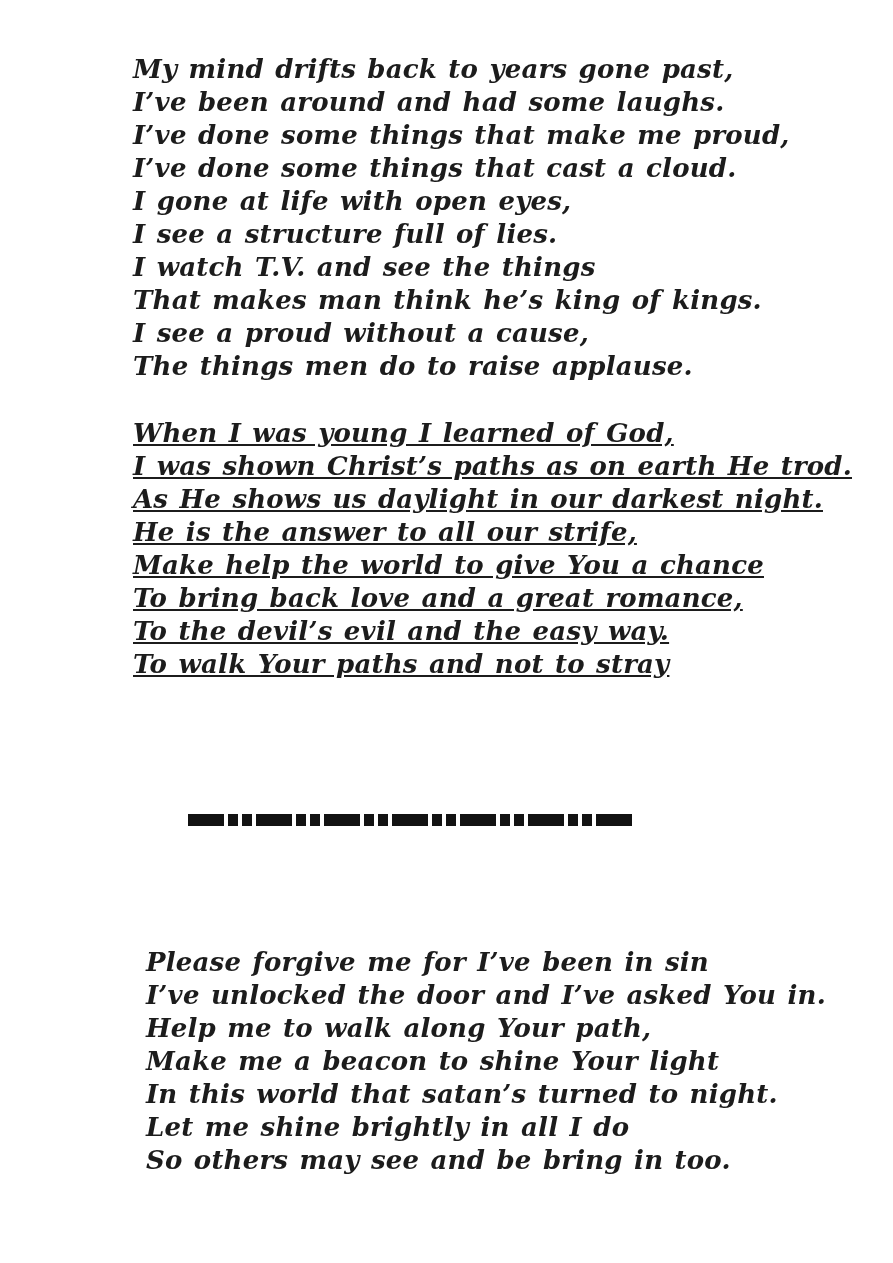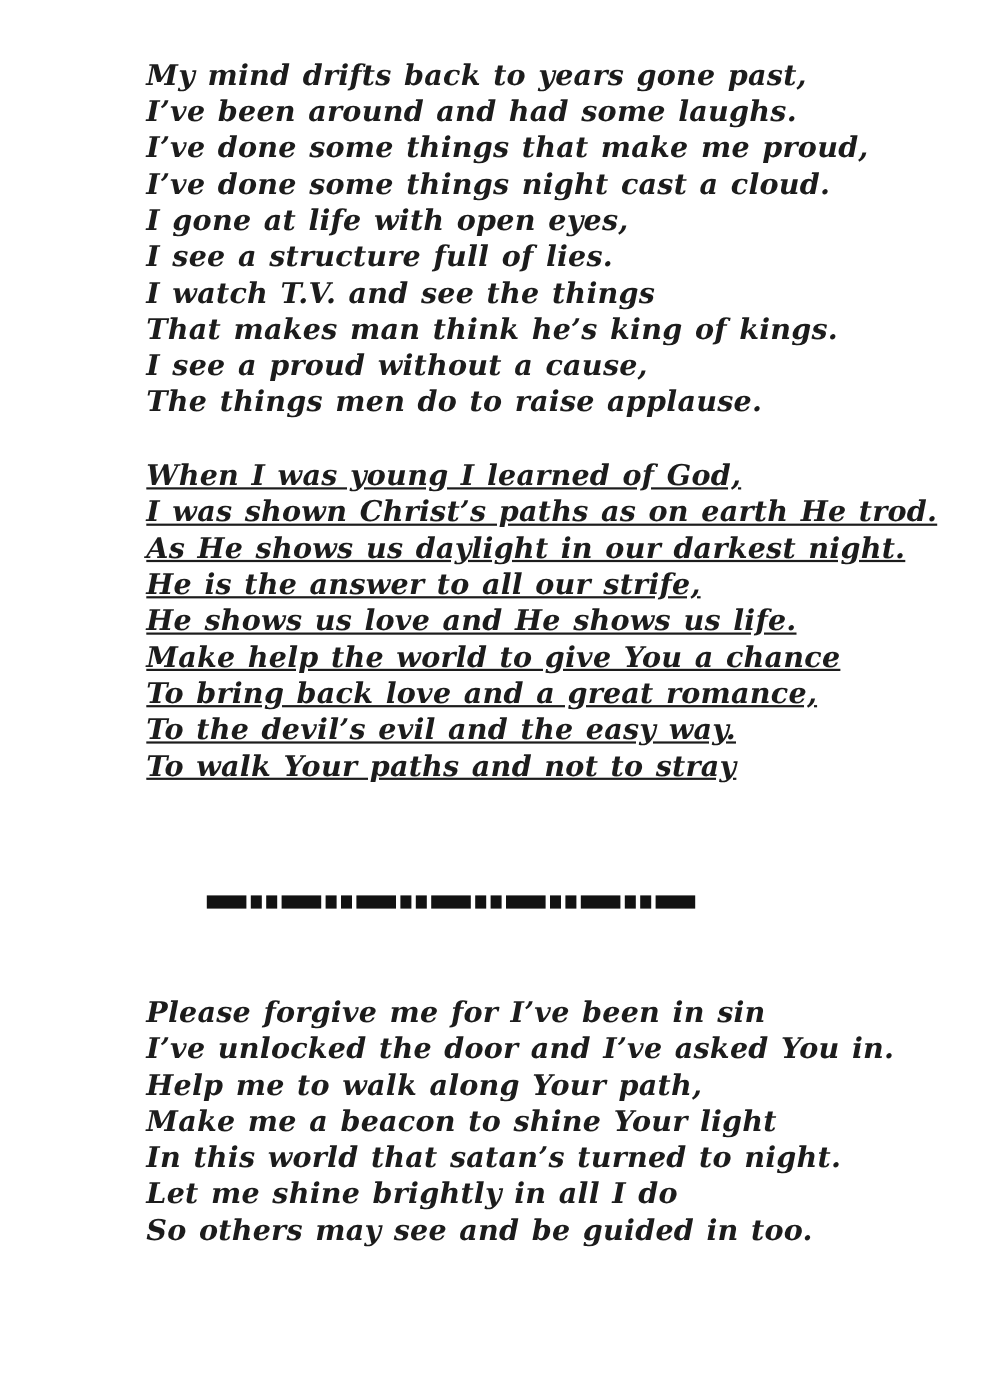--- a/index.html
+++ b/index.html
@@ -28,21 +28,21 @@
     position: absolute;
     left: 133px;
     font-size: 26px;
     line-height: 33px;
     white-space: nowrap;
     letter-spacing: 0.2px;
     word-spacing: 0.08em;
   }
   #stanza-1 { top: 53px; }
   #stanza-2 { top: 417px; text-decoration: underline; }
-  #stanza-3 { top: 905px; }
+  #stanza-3 { top: 946px; margin-left: 13px; }
   .divider {
     position: absolute;
     left: 188px;
     top: 814px;
     height: 12px;
     display: flex;
     align-items: center;
     gap: 4px;
   }
   .seg {
@@ -55,35 +55,34 @@
 </style>
 </head>
 <body>
 
 <div class="page">
 
   <div class="stanza" id="stanza-1">
     <div class="line">My mind drifts back to years gone past,</div>
     <div class="line">I’ve been around and had some laughs.</div>
     <div class="line">I’ve done some things that make me proud,</div>
-    <div class="line">I’ve done some things night cast a cloud.</div>
+    <div class="line">I’ve done some things that cast a cloud.</div>
     <div class="line">I gone at life with open eyes,</div>
     <div class="line">I see a structure full of lies.</div>
     <div class="line">I watch T.V. and see the things</div>
     <div class="line">That makes man think he’s king of kings.</div>
     <div class="line">I see a proud without a cause,</div>
     <div class="line">The things men do to raise applause.</div>
   </div>
 
   <div class="stanza" id="stanza-2">
     <div class="line">When I was young I learned of God,</div>
     <div class="line">I was shown Christ’s paths as on earth He trod.</div>
     <div class="line">As He shows us daylight in our darkest night.</div>
     <div class="line">He is the answer to all our strife,</div>
-    <div class="line">He shows us love and He shows us life.</div>
     <div class="line">Make help the world to give You a chance</div>
     <div class="line">To bring back love and a great romance,</div>
     <div class="line">To the devil’s evil and the easy way.</div>
     <div class="line">To walk Your paths and not to stray</div>
   </div>
 
   <div class="divider" id="divider">
       <span class="seg dash" style="background: rgb(18, 18, 18);"></span>
       <span class="seg dot" style="background: rgb(18, 18, 18);"></span>
       <span class="seg dot" style="background: rgb(18, 18, 18);"></span>
@@ -105,16 +104,16 @@
       <span class="seg dash" style="background: rgb(18, 18, 18);"></span>
     </div>
 
   <div class="stanza" id="stanza-3">
     <div class="line">Please forgive me for I’ve been in sin</div>
     <div class="line">I’ve unlocked the door and I’ve asked You in.</div>
     <div class="line">Help me to walk along Your path,</div>
     <div class="line">Make me a beacon to shine Your light</div>
     <div class="line">In this world that satan’s turned to night.</div>
     <div class="line">Let me shine brightly in all I do</div>
-    <div class="line">So others may see and be guided in too.</div>
+    <div class="line">So others may see and be bring in too.</div>
   </div>
 
 </div>
 
 </body></html>

